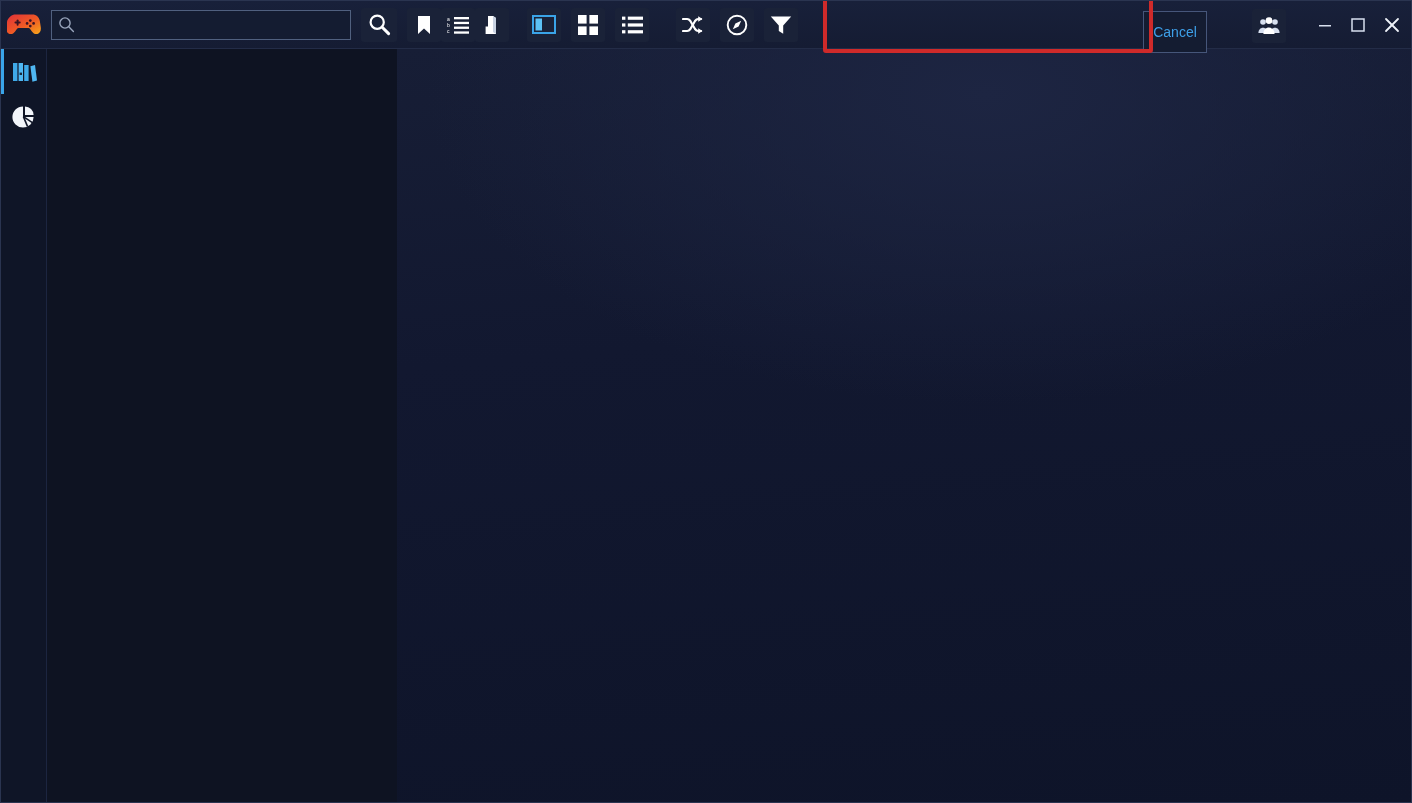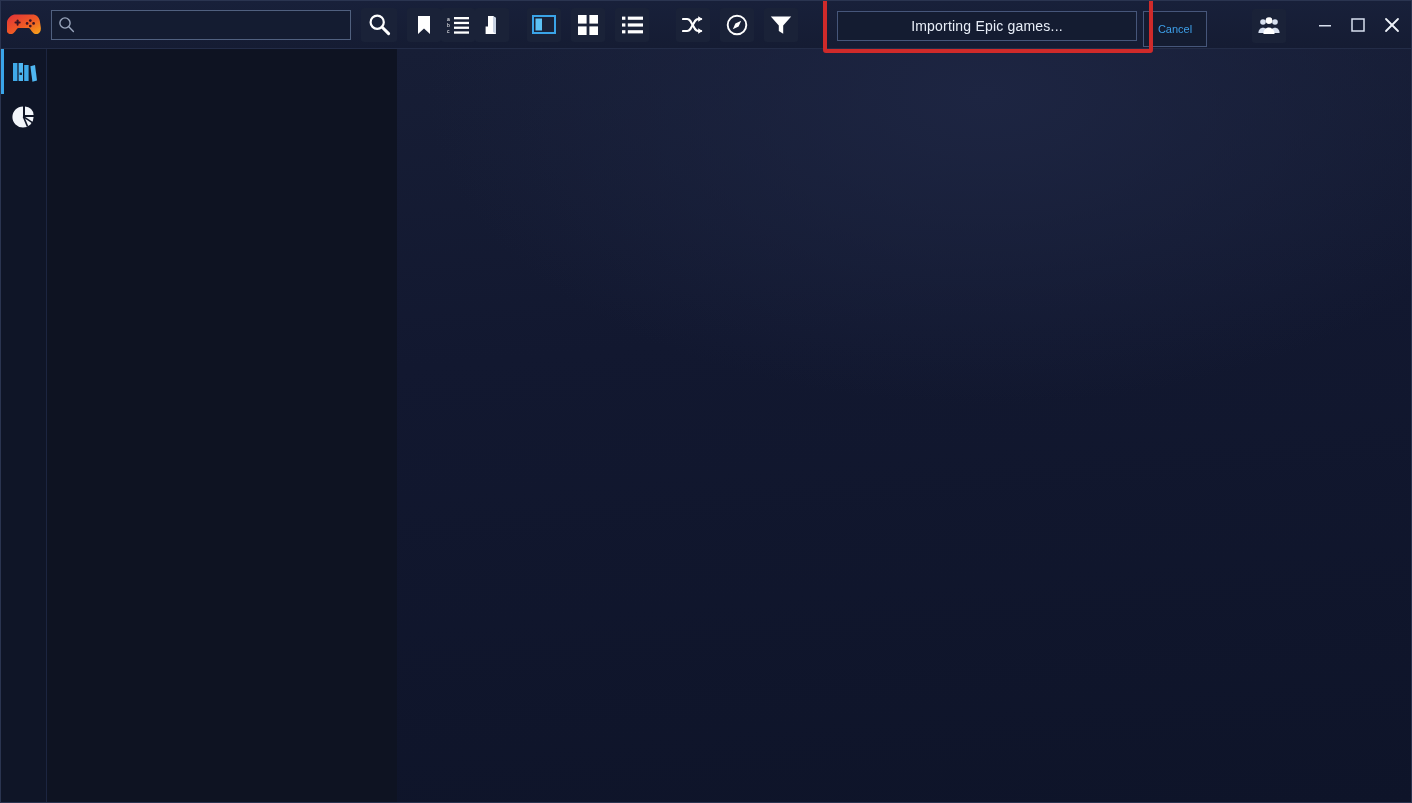--- a/index.html
+++ b/index.html
@@ -114,28 +114,28 @@
   }
   #import-label {
     color: #e8eef8;
     font-size: 14px;
     letter-spacing: .2px;
   }
   #cancel-btn {
     position: absolute;
     left: 1142px; top: 10px;
     width: 64px;
-    height: 36px;
+    height: 42px;
     background: #141c31;
     border: 1px solid #46567a;
     display: flex;
     align-items: center;
     justify-content: center;
     color: #3d9fe8;
-    font-size: 11px;
+    font-size: 14px;
     cursor: pointer;
     z-index: 25;
     text-align: right;
   }
 
   
   #community-btn {
     position: absolute;
     left: 1251px; top: 8px;
     width: 34px; height: 34px;
@@ -365,23 +365,20 @@
     <div class="gap-sm"></div>
 
     <div class="tbtn">
       <span>
         <svg width="22" height="20" viewBox="0 0 22 20">
           <path d="M0.8 1.4h20.4l-8 9.2v8.2l-4.4-2.8v-5.4z" fill="#ffffff"></path>
         </svg>
       </span>
     </div>
 
-    <div id="import-box">
-      <span id="import-label">Importing Epic games...</span>
-    </div>
     <div id="import-highlight"></div>
     <div id="cancel-btn">Cancel</div>
 
     <div id="community-btn">
       <span>
         <svg width="22" height="20" viewBox="0 0 22 20">
           <circle cx="5" cy="6" r="2.8" fill="#d8e0ef"></circle>
           <path d="M0.4 17c0-3.2 2-5.3 4.6-5.3S9.6 13.8 9.6 17z" fill="#d8e0ef"></path>
           <circle cx="17" cy="6" r="2.8" fill="#d8e0ef"></circle>
           <path d="M12.4 17c0-3.2 2-5.3 4.6-5.3s4.6 2.1 4.6 5.3z" fill="#d8e0ef"></path>

